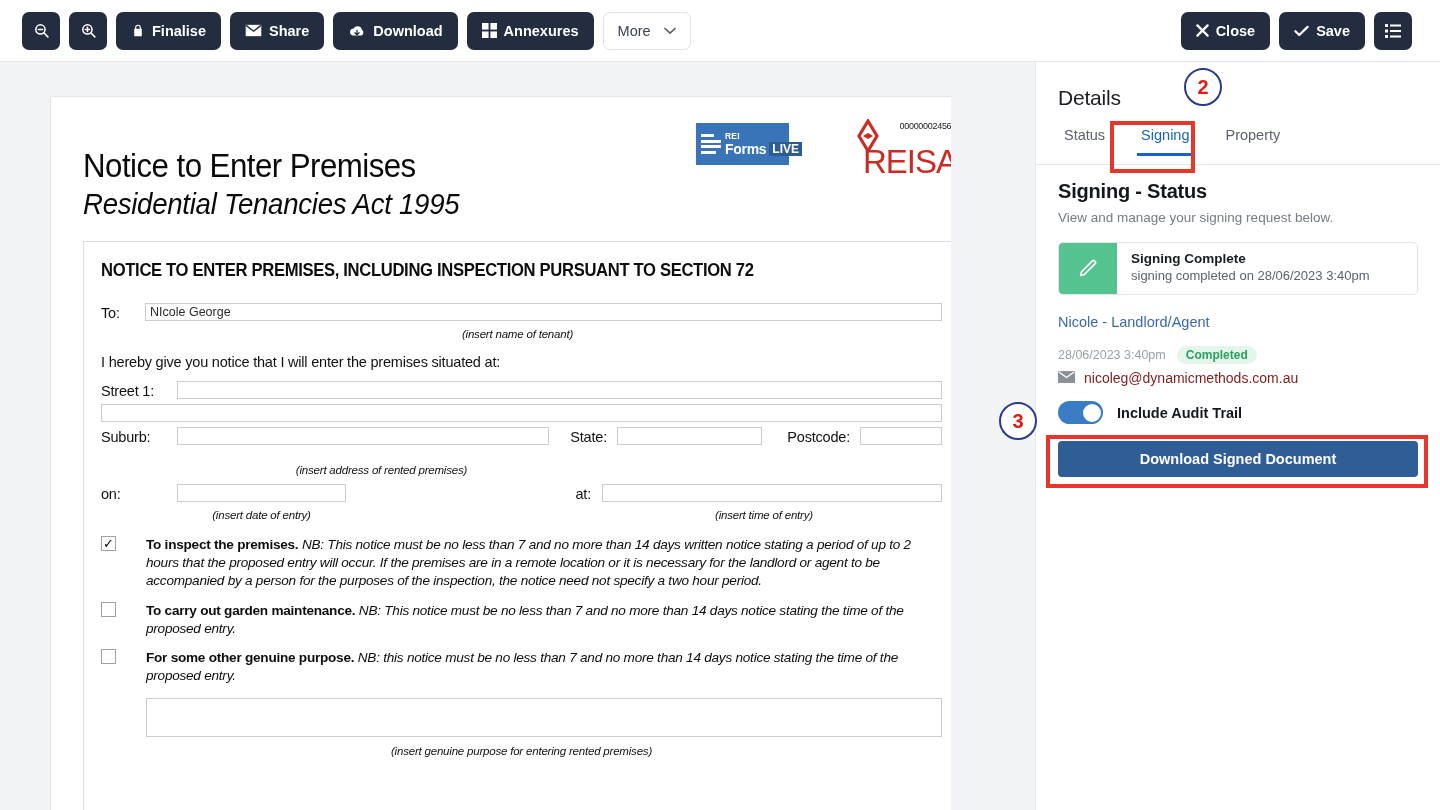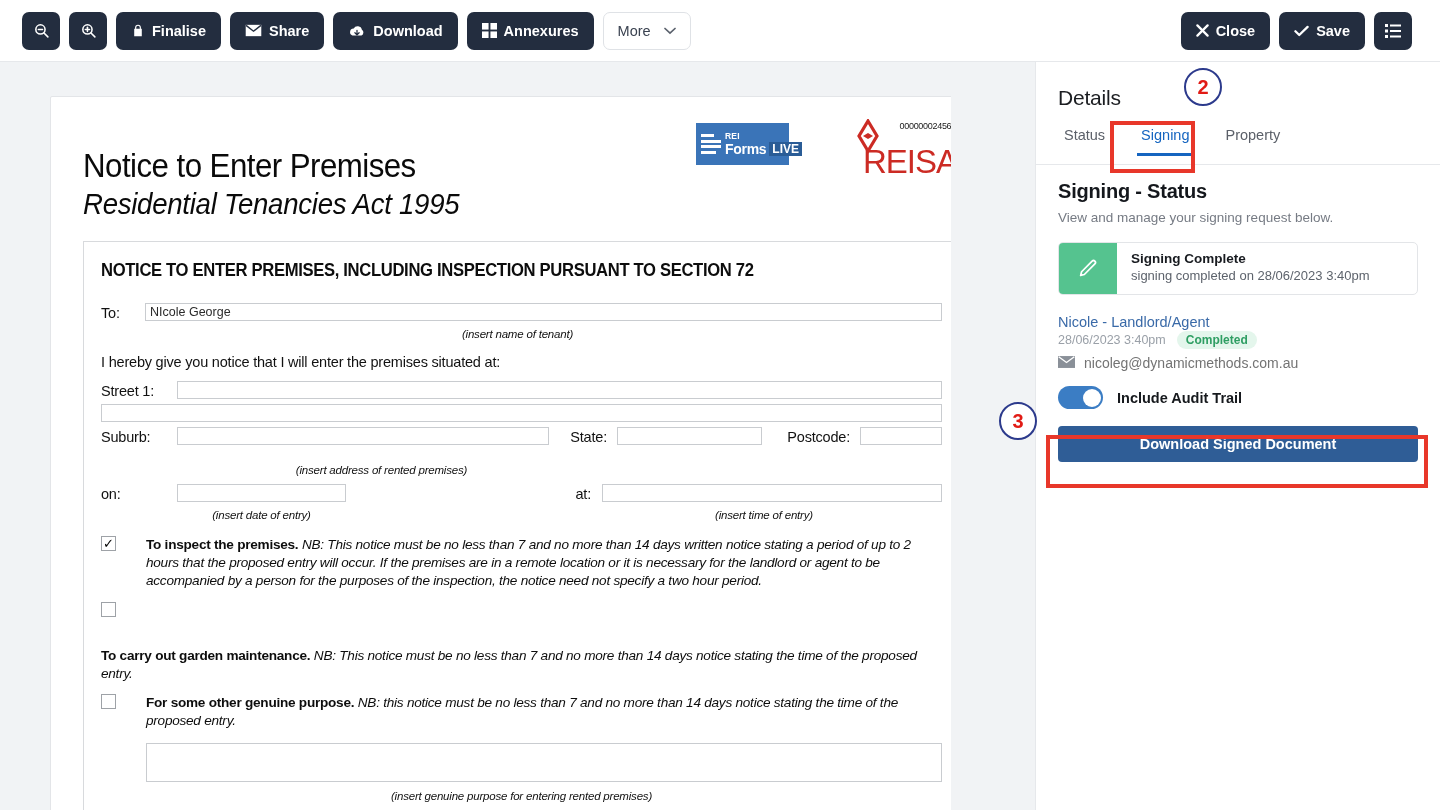--- a/index.html
+++ b/index.html
@@ -235,30 +235,30 @@
     flex: 0 0 auto;
   }
   .status-txt { padding: 8px 0 0 14px; }
   .status-txt .t1 { font-size: 13.5px; font-weight: bold; color: #181b20; }
   .status-txt .t2 { font-size: 13px; color: #5d636c; margin-top: 2px; }
 
   .signer-name {
     margin-top: 19px;
     font-size: 14.5px; color: #3a6aa8;
   }
-  .signer-meta { margin-top: 1px; display: flex; align-items: center; gap: 11px; }
+  .signer-meta { margin-top: 16px; display: flex; align-items: center; gap: 11px; }
   .signer-date { font-size: 12.5px; color: #9aa0a8; }
   .badge {
     font-size: 12px; font-weight: bold; color: #2f9e63;
     background: #e4f6ec;
     border-radius: 9px;
     padding: 2px 9px;
   }
   .signer-email { margin-top: 6px; display: flex; align-items: center; gap: 9px; }
-  .signer-email span { font-size: 14px; color: #737373; text-align: center; }
+  .signer-email span { font-size: 14px; color: #7f1d1d; text-align: center; }
 
   .toggle-row { margin-top: 15px; display: flex; align-items: center; gap: 14px; }
   .toggle {
     width: 45px; height: 23px; border-radius: 12px;
     background: #3b7dc4; position: relative; cursor: pointer;
     flex: 0 0 auto;
   }
   .toggle i {
     position: absolute; top: 2.5px; right: 2.5px;
     width: 18px; height: 18px; border-radius: 50%;
@@ -492,21 +492,21 @@
 
       <div class="row" style="margin-top:13px; align-items:flex-start; gap:30px;">
         <div class="cbx">
           <span>✓</span>
         </div>
         <div class="para">
           <b>To inspect the premises.</b><span> NB: This notice must be no less than 7 and no more than 14 days written notice stating a period of up to 2 hours that the proposed entry will occur. If the premises are in a remote location or it is necessary for the landlord or agent to be accompanied by a person for the purposes of the inspection, the notice need not specify a two hour period.</span>
         </div>
       </div>
 
-      <div class="row" style="margin-top:12px; align-items:flex-start; gap:30px;flex-direction:column;">
+      <div class="row" style="margin-top:12px; align-items:flex-start; gap:30px;">
         <div class="cbx">
           <span></span>
         </div>
         <div class="para">
           <b>To carry out garden maintenance.</b><span> NB: This notice must be no less than 7 and no more than 14 days notice stating the time of the proposed entry.</span>
         </div>
       </div>
 
       <div class="row" style="margin-top:11px; align-items:flex-start; gap:30px;">
         <div class="cbx">

